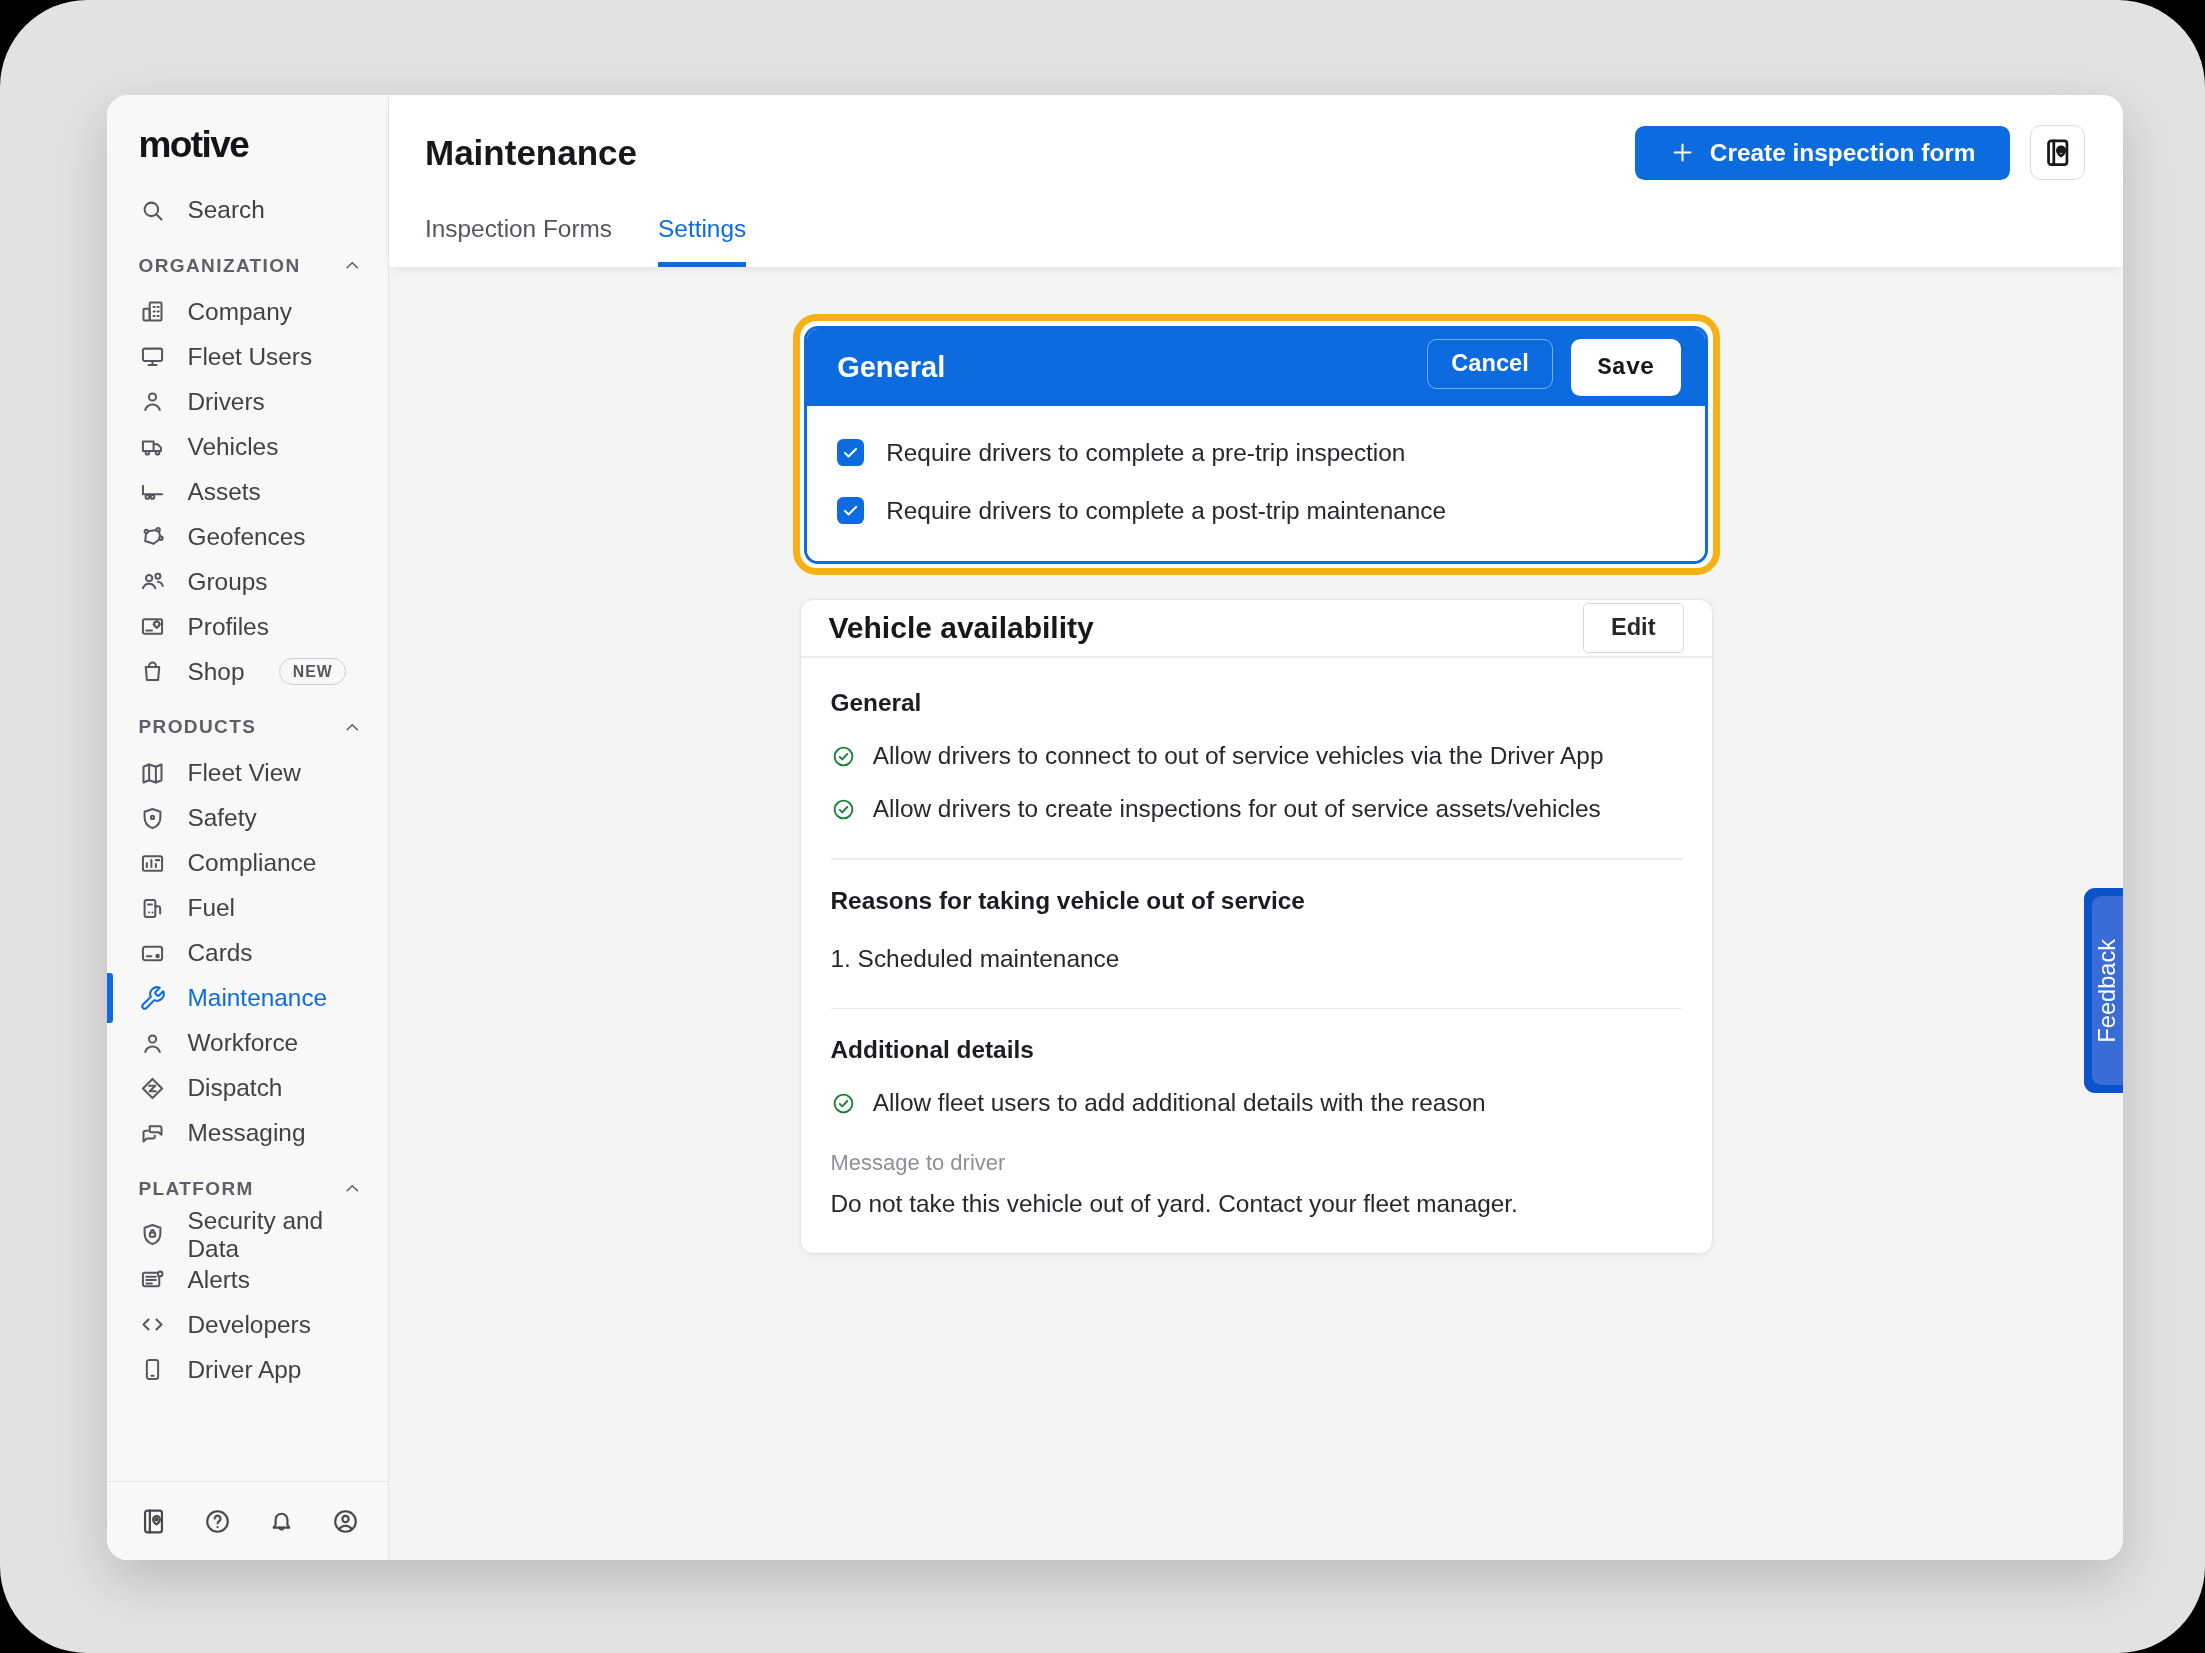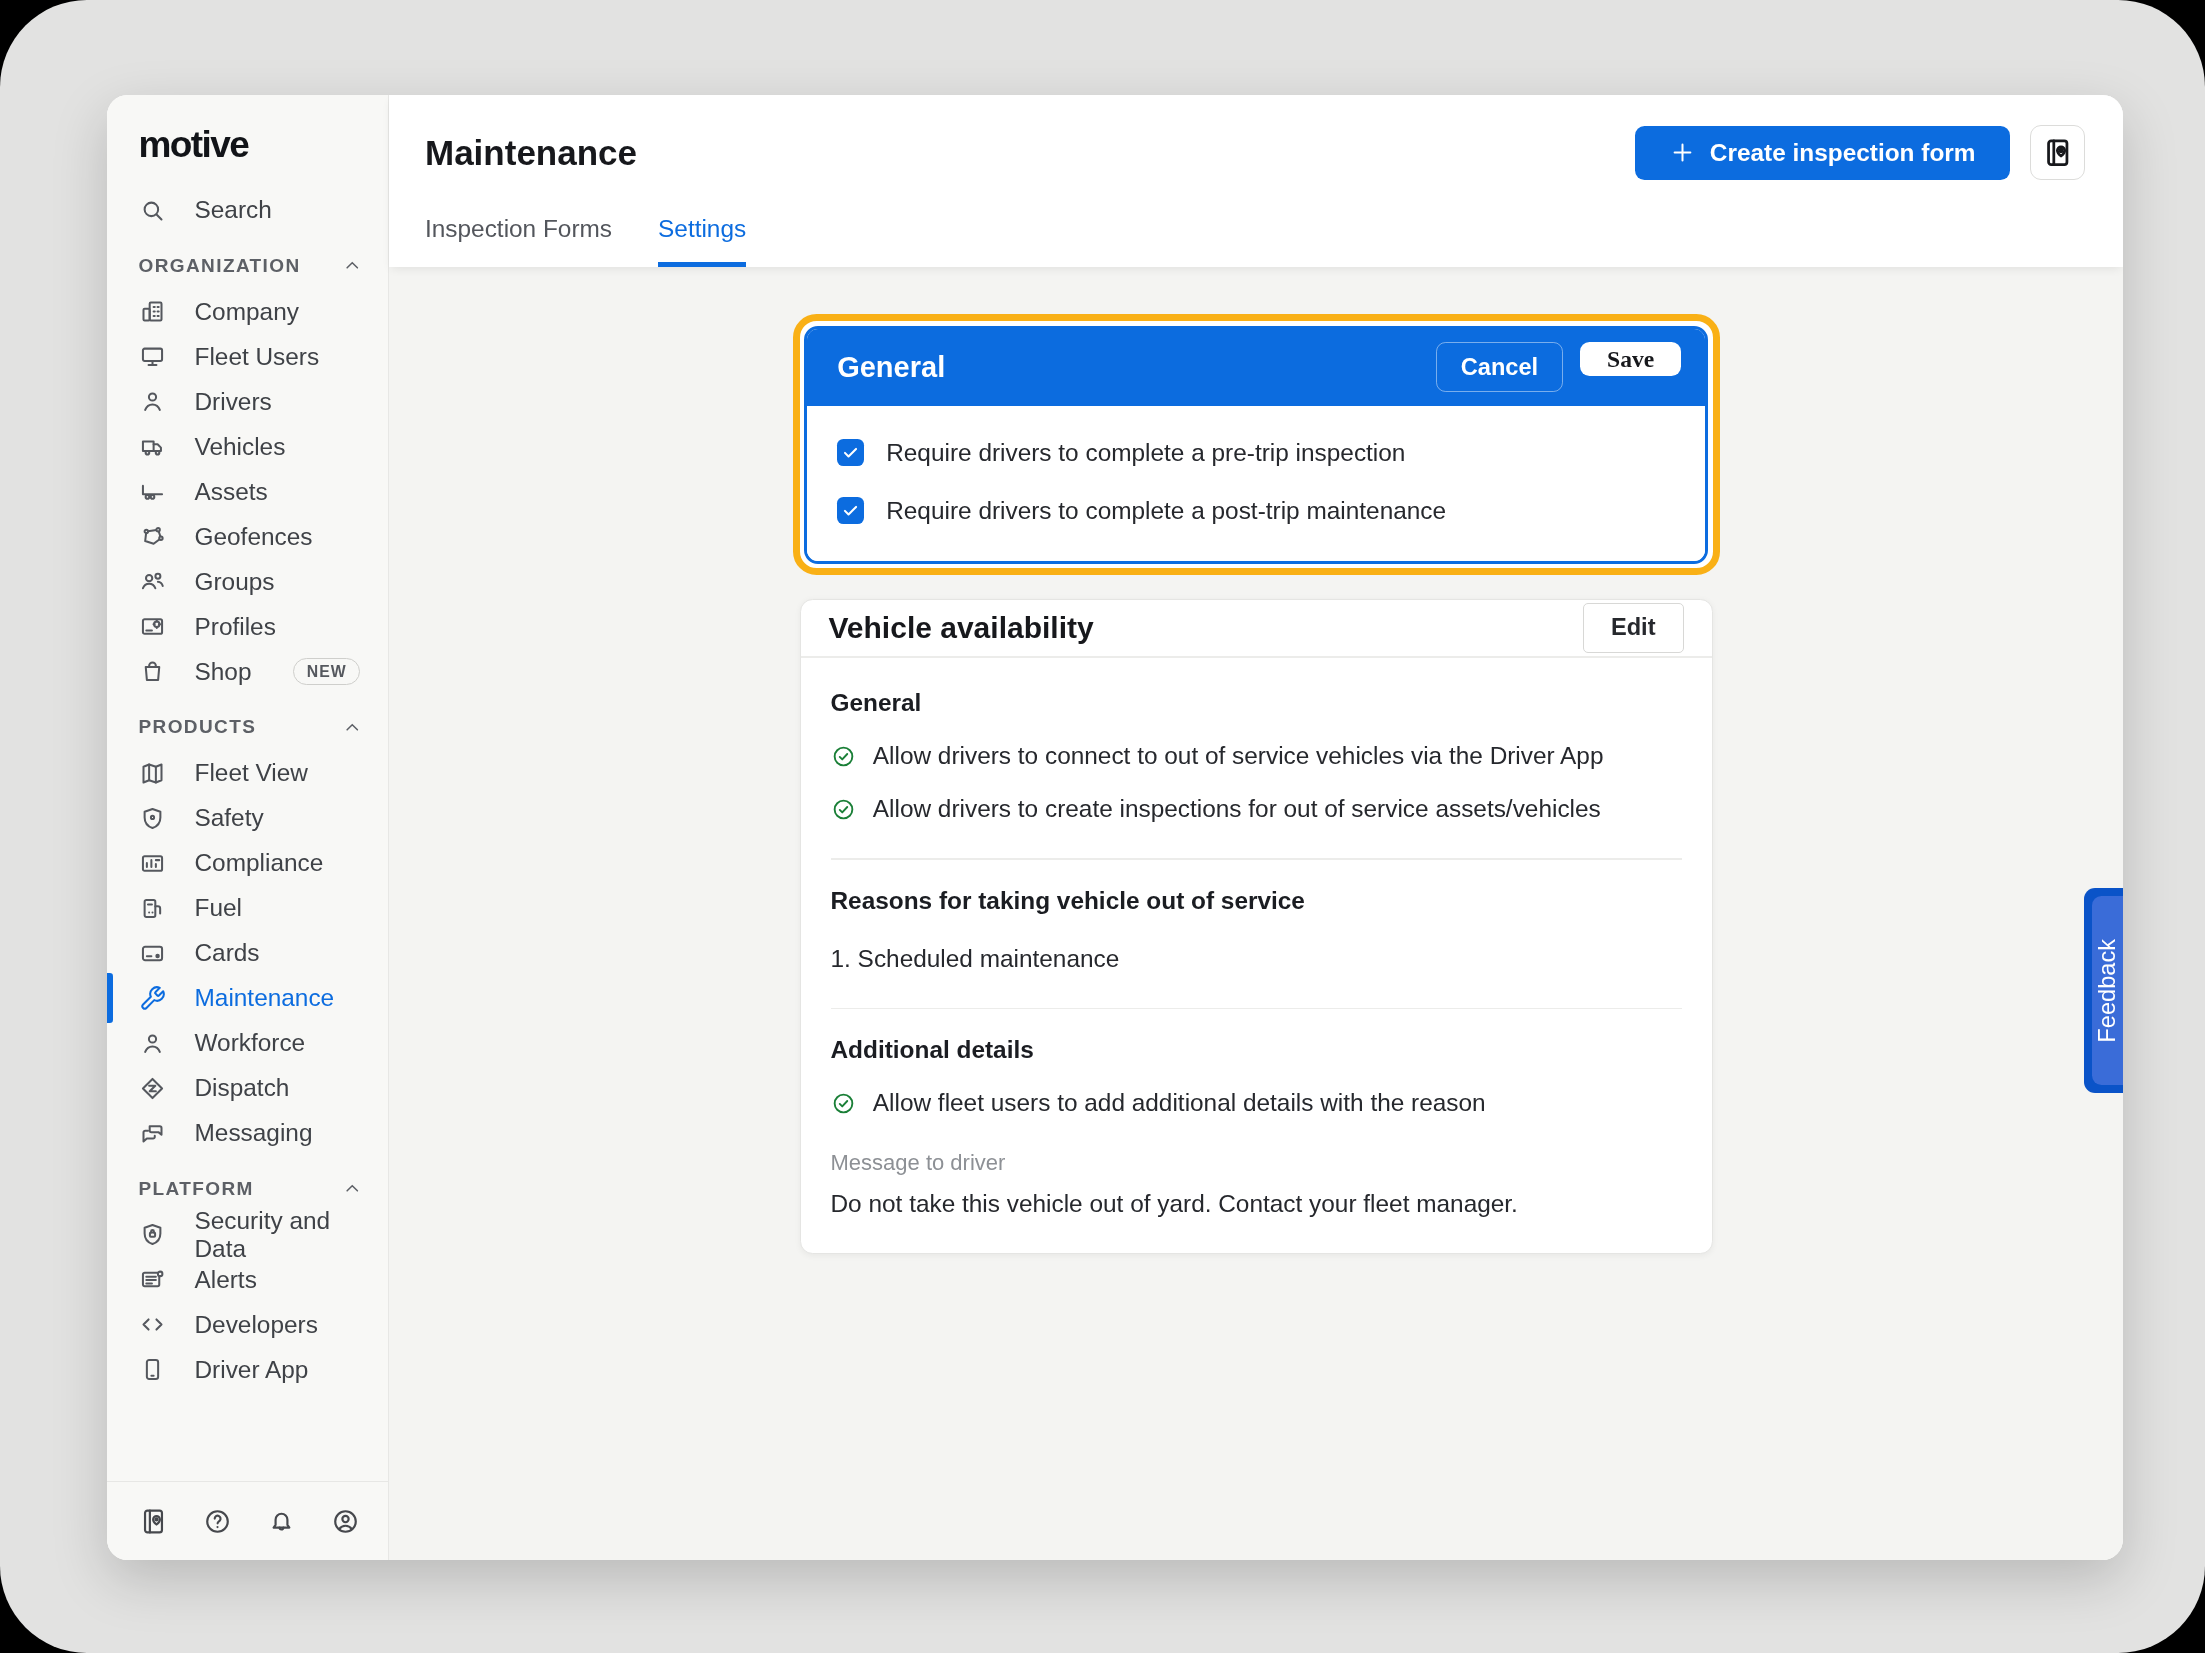--- a/index.html
+++ b/index.html
@@ -12,21 +12,21 @@
             background: #fff; border-radius: 20.5px; overflow: hidden; display: flex;
             box-shadow: 0 19px 55px rgba(0,0,0,.18); }
 
   
   .sidebar { width: 282px; min-width: 282px; background: #F8F8F6; border-right: 1.6px solid #E7E7E5;
              display: flex; flex-direction: column; }
   .side-scroll { flex: 1; padding: 28px 19px 0 31.5px; overflow: hidden; }
   .logo { height: 44px; margin-bottom: 20.5px; display: flex; align-items: center; }
   .logo span { font-size: 37px; font-weight: 800; letter-spacing: -1.6px; color: #121418; }
 
-  .side-item { position: relative; display: flex; align-items: center; gap: 29px; height: 45px;
+  .side-item { position: relative; display: flex; align-items: center; gap: 22px; height: 45px;
                color: #3F4247; font-size: 24.4px; cursor: pointer; }
   .side-item .icon { width: 27px; height: 27px; flex: none; color: #55585E; display: flex; }
   .side-item.active { color: #0C6CDF; }
   .side-item.active .icon { color: #0C6CDF; }
   .side-item.active::before { content: ""; position: absolute; left: -31.5px; top: -2.4px; bottom: -2.4px;
                               width: 5.5px; background: #0C6CDF; border-radius: 0 3.2px 3.2px 0; }
 
   .section-label { display: flex; align-items: center; justify-content: space-between; height: 47px;
                    margin-top: 9.5px; color: #5D6066; font-size: 19px; font-weight: 700; letter-spacing: 1.4px; }
   .section-label .icon { width: 20.5px; height: 20.5px; color: #5D6066; margin-right: 6.3px; display: flex; }
@@ -66,22 +66,22 @@
 
   
   .ring { border: 7px solid #F9B016; border-radius: 23.6px; padding: 4.7px; background: #fff; }
   .gcard { border: 3.2px solid #0C6CDF; border-radius: 14px; overflow: hidden; background: #fff; }
   .gcard-head { background: #0C6CDF; height: 77px; display: flex; align-items: center;
                 justify-content: space-between; padding: 0 23.6px 0 30px; }
   .gcard-title { color: #fff; font-size: 29px; font-weight: 700; }
   .gc-actions { display: flex; gap: 17.3px; }
   .btn-cancel { height: 50px; padding: 0 23.6px; border: 1.6px solid rgba(255,255,255,.45); border-radius: 9.5px;
                 color: #fff; font-size: 23.6px; font-weight: 700; background: transparent; cursor: pointer; font-family: inherit; }
-  .btn-save { height: 34px; padding: 0 27px; background: #fff; border-radius: 9.5px; color: #17181C;
-              font-size: 23.6px; font-weight: 700; border: none; cursor: pointer; font-family: Liberation Serif, serif; }
+  .btn-save { height: 57px; padding: 0 27px; background: #fff; border-radius: 9.5px; color: #17181C;
+              font-size: 23.6px; font-weight: 700; border: none; cursor: pointer; font-family: Liberation Mono, monospace; }
   .gcard-body { background: #fff; padding: 33px 30px 36px; display: flex; flex-direction: column; gap: 30px; }
   .check-row { display: flex; align-items: center; gap: 22px; font-size: 24.4px; color: #26282D; }
   .checkbox { width: 27px; height: 27px; min-width: 27px; border-radius: 6.3px; background: #0C6CDF;
               display: flex; align-items: center; justify-content: center; cursor: pointer; }
   .checkbox .icon { width: 19px; height: 19px; color: #fff; display: flex; }
   .checkbox svg.s { stroke-width: 2.6; }
 
   
   .vcard { margin: 23.6px 7px 0; background: #fff; border: 1.6px solid #E5E5E3; border-radius: 12.6px;
            box-shadow: 0 1.6px 6.3px rgba(0,0,0,.05); }

